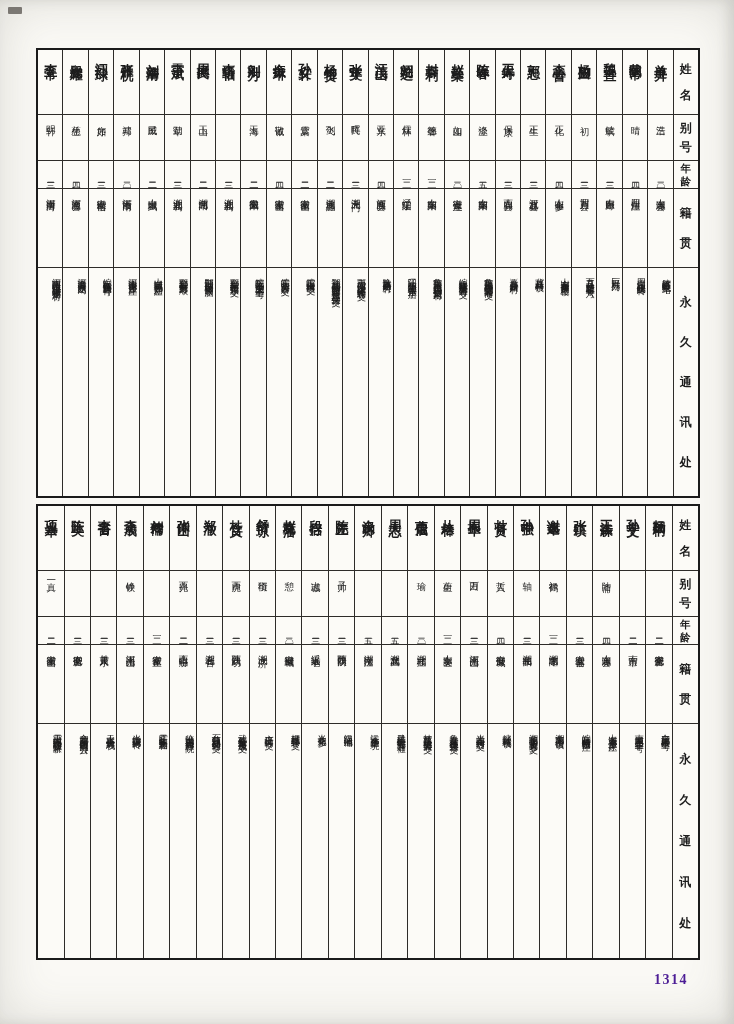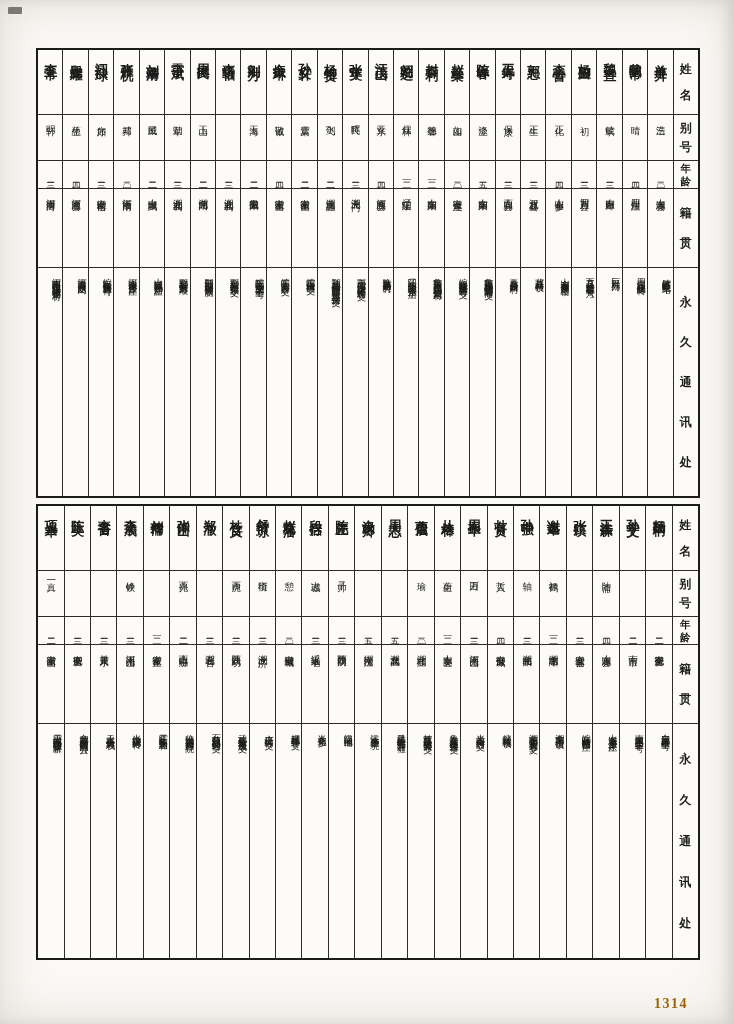--- a/index.html
+++ b/index.html
@@ -48,21 +48,21 @@
     writing-mode:vertical-rl;text-orientation:upright;
     font-size:9px;line-height:11px;letter-spacing:.5px;
     padding:3px 1px 2px 0;
   }
   .hdr{display:flex;flex-direction:column;align-items:center;justify-content:space-evenly;font-weight:bold;}
   .hdr span{font-size:12px;line-height:1;}
   .h-age.hdr span{font-size:10.5px;}
   .pagenum{
     position:absolute;left:654px;top:972px;
     font-family:"Liberation Serif", serif;
-    font-size:14px;letter-spacing:1.5px;color:#a16207;font-weight:bold;margin-top:24px;
+    font-size:14px;letter-spacing:1.5px;color:#4c1d95;font-weight:bold;
   }
 </style>
 </head>
 <body>
 
 <div class="page">
   <div class="speck"></div>
   <div id="table0" class="table">
       <div class="col">
         <div class="cell hdr h-name">

